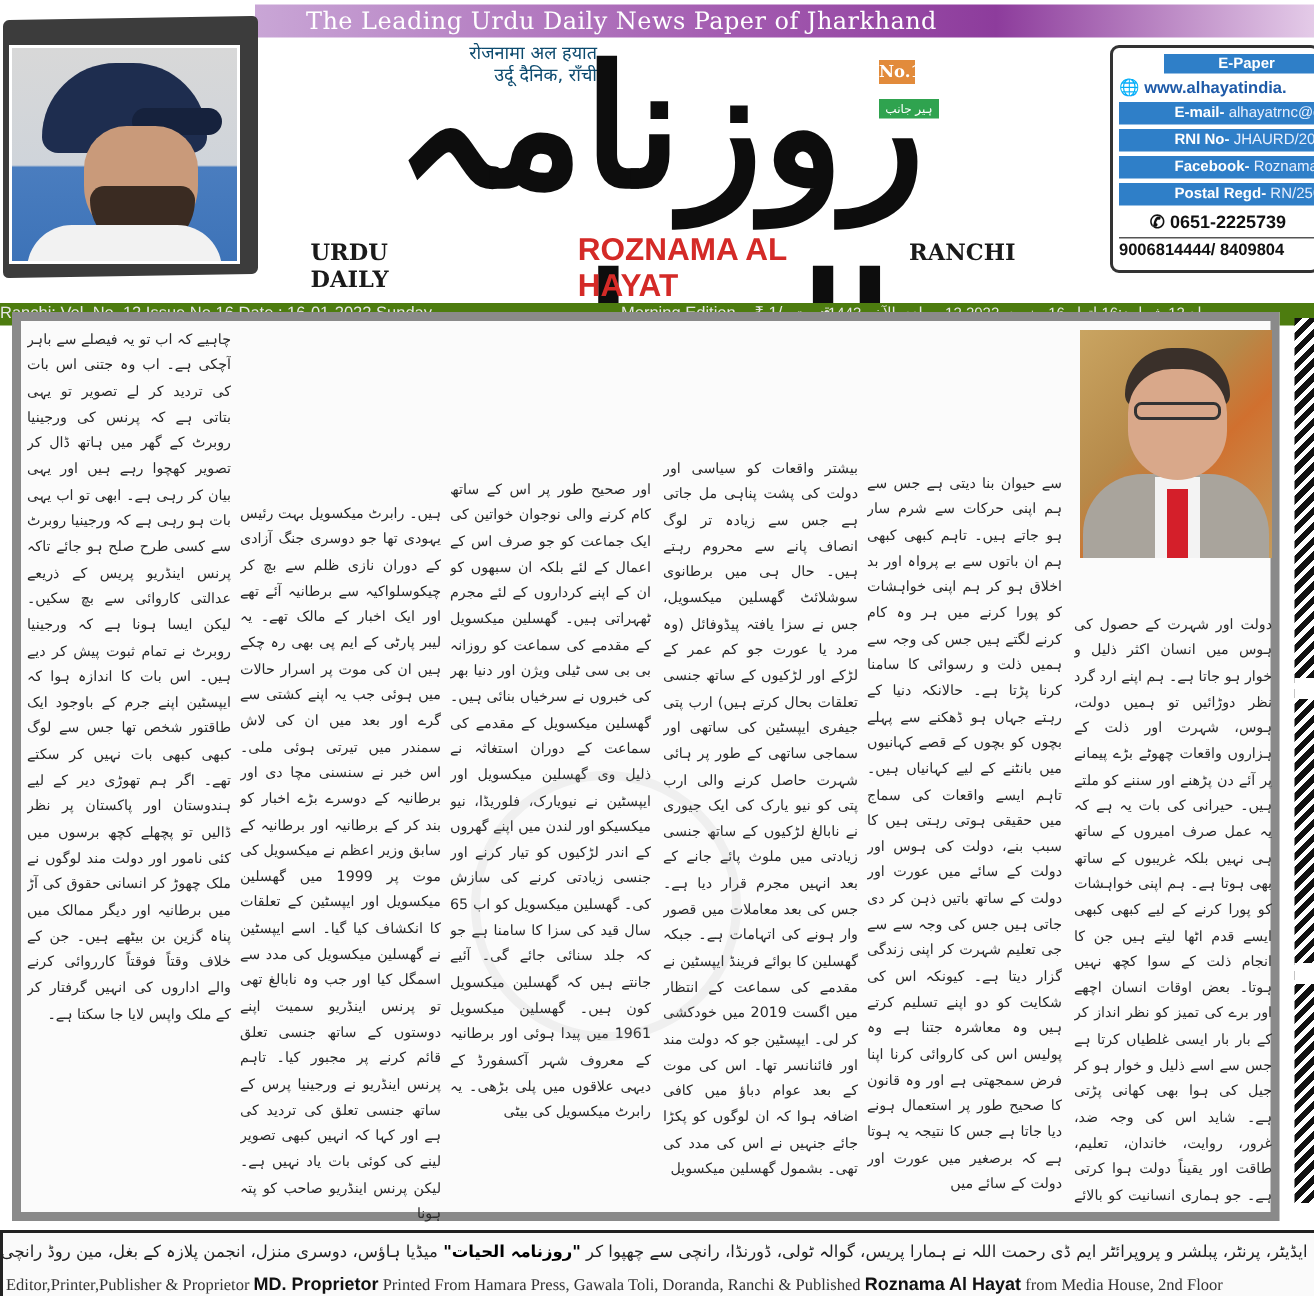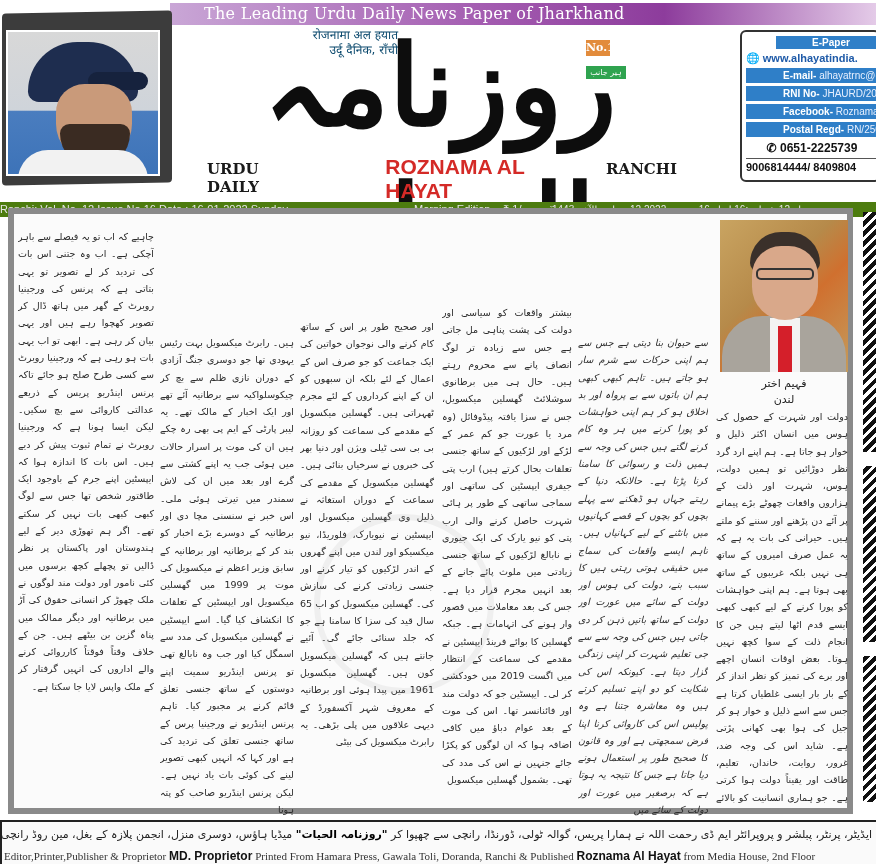--- a/index.html
+++ b/index.html
@@ -181,41 +181,37 @@
 <div class="article-frame">
 
   <div class="author-photo">
     <div class="suit"></div>
     <div class="collar"></div>
     <div class="tie"></div>
     <div class="hair"></div>
     <div class="face"></div>
     <div class="glasses"></div>
   </div>
-  <div class="author-name">
-    <div>فہیم اختر</div>
-    <div>لندن</div>
-  </div>
 
   <div class="col" style="left:702px; top:194px; width:132px; height:400px;">
     <p>دولت اور شہرت کے حصول کی ہوس میں انسان اکثر ذلیل و خوار ہو جاتا ہے۔ ہم اپنے ارد گرد نظر دوڑائیں تو ہمیں دولت، ہوس، شہرت اور ذلت کے ہزاروں واقعات چھوٹے بڑے پیمانے پر آئے دن پڑھنے اور سننے کو ملتے ہیں۔ حیرانی کی بات یہ ہے کہ یہ عمل صرف امیروں کے ساتھ ہی نہیں بلکہ غریبوں کے ساتھ بھی ہوتا ہے۔ ہم اپنی خواہشات کو پورا کرنے کے لیے کبھی کبھی ایسے قدم اٹھا لیتے ہیں جن کا انجام ذلت کے سوا کچھ نہیں ہوتا۔ بعض اوقات انسان اچھے اور برے کی تمیز کو نظر انداز کر کے بار بار ایسی غلطیاں کرتا ہے جس سے اسے ذلیل و خوار ہو کر جیل کی ہوا بھی کھانی پڑتی ہے۔ شاید اس کی وجہ ضد، غرور، روایت، خاندان، تعلیم، طاقت اور یقیناً دولت ہوا کرتی ہے۔ جو ہماری انسانیت کو بالائے طاق رکھ کر ہمیں انسان</p>
   </div>
-  <div class="col" style="left:564px; top:120px; width:130px; height:490px;font-style:italic;">
+  <div class="col" style="left:564px; top:100px; width:130px; height:490px;">
     <p>سے حیوان بنا دیتی ہے جس سے ہم اپنی حرکات سے شرم سار ہو جاتے ہیں۔ تاہم کبھی کبھی ہم ان باتوں سے بے پرواہ اور بد اخلاق ہو کر ہم اپنی خواہشات کو پورا کرنے میں ہر وہ کام کرنے لگتے ہیں جس کی وجہ سے ہمیں ذلت و رسوائی کا سامنا کرنا پڑتا ہے۔ حالانکہ دنیا کے رہتے جہاں ہو ڈھکنے سے پہلے بچوں کو بچوں کے قصے کہانیوں میں بانٹنے کے لیے کہانیاں ہیں۔ تاہم ایسے واقعات کی سماج میں حقیقی ہوتی رہتی ہیں کا سبب بنے، دولت کی ہوس اور دولت کے سائے میں عورت اور دولت کے ساتھ باتیں ذہن کر دی جاتی ہیں جس کی وجہ سے سے جی تعلیم شہرت کر اپنی زندگی گزار دیتا ہے۔ کیونکہ اس کی شکایت کو دو اپنے تسلیم کرتے ہیں وہ معاشرہ جتنا ہے وہ پولیس اس کی کاروائی کرنا اپنا فرض سمجھتی ہے اور وہ قانون کا صحیح طور پر استعمال ہونے دیا جاتا ہے جس کا نتیجہ یہ ہوتا ہے کہ برصغیر میں عورت اور دولت کے سائے میں</p>
   </div>
   <div class="col" style="left:428px; top:90px; width:130px; height:490px;">
     <p>بیشتر واقعات کو سیاسی اور دولت کی پشت پناہی مل جاتی ہے جس سے زیادہ تر لوگ انصاف پانے سے محروم رہتے ہیں۔ حال ہی میں برطانوی سوشلائٹ گھسلین میکسویل، جس نے سزا یافتہ پیڈوفائل (وہ مرد یا عورت جو کم عمر کے لڑکے اور لڑکیوں کے ساتھ جنسی تعلقات بحال کرتے ہیں) ارب پتی جیفری ایپسٹین کی ساتھی اور سماجی ساتھی کے طور پر ہائی شہرت حاصل کرنے والی ارب پتی کو نیو یارک کی ایک جیوری نے نابالغ لڑکیوں کے ساتھ جنسی زیادتی میں ملوث پائے جانے کے بعد انہیں مجرم قرار دیا ہے۔ جس کی بعد معاملات میں قصور وار ہونے کی اتہامات ہے۔ جبکہ گھسلین کا بوائے فرینڈ ایپسٹین نے مقدمے کی سماعت کے انتظار میں اگست 2019 میں خودکشی کر لی۔ ایپسٹین جو کہ دولت مند اور فائنانسر تھا۔ اس کی موت کے بعد عوام دباؤ میں کافی اضافہ ہوا کہ ان لوگوں کو پکڑا جائے جنہیں نے اس کی مدد کی تھی۔ بشمول گھسلین میکسویل</p>
   </div>
   <div class="col" style="left:286px; top:104px; width:134px; height:490px;">
     <p>اور صحیح طور پر اس کے ساتھ کام کرنے والی نوجوان خواتین کی ایک جماعت کو جو صرف اس کے اعمال کے لئے بلکہ ان سبھوں کو ان کے اپنے کرداروں کے لئے مجرم ٹھہراتی ہیں۔ گھسلین میکسویل کے مقدمے کی سماعت کو روزانہ بی بی سی ٹیلی ویژن اور دنیا بھر کی خبروں نے سرخیاں بنائی ہیں۔ گھسلین میکسویل کے مقدمے کی سماعت کے دوران استغاثہ نے ذلیل وی گھسلین میکسویل اور ایپسٹین نے نیویارک، فلوریڈا، نیو میکسیکو اور لندن میں اپنے گھروں کے اندر لڑکیوں کو تیار کرنے اور جنسی زیادتی کرنے کی سازش کی۔ گھسلین میکسویل کو اب 65 سال قید کی سزا کا سامنا ہے جو کہ جلد سنائی جائے گی۔ آئیے جانتے ہیں کہ گھسلین میکسویل کون ہیں۔ گھسلین میکسویل 1961 میں پیدا ہوئی اور برطانیہ کے معروف شہر آکسفورڈ کے دیہی علاقوں میں پلی بڑھی۔ یہ رابرٹ میکسویل کی بیٹی</p>
   </div>
   <div class="col" style="left:146px; top:104px; width:134px; height:490px;margin-top:16px;">
     <p>ہیں۔ رابرٹ میکسویل بہت رئیس یہودی تھا جو دوسری جنگ آزادی کے دوران نازی ظلم سے بچ کر چیکوسلواکیہ سے برطانیہ آئے تھے اور ایک اخبار کے مالک تھے۔ یہ لیبر پارٹی کے ایم پی بھی رہ چکے ہیں ان کی موت پر اسرار حالات میں ہوئی جب یہ اپنے کشتی سے گرے اور بعد میں ان کی لاش سمندر میں تیرتی ہوئی ملی۔ اس خبر نے سنسنی مچا دی اور برطانیہ کے دوسرے بڑے اخبار کو بند کر کے برطانیہ اور برطانیہ کے سابق وزیر اعظم نے میکسویل کی موت پر 1999 میں گھسلین میکسویل اور ایپسٹین کے تعلقات کا انکشاف کیا گیا۔ اسے ایپسٹین نے گھسلین میکسویل کی مدد سے اسمگل کیا اور جب وہ نابالغ تھی تو پرنس اینڈریو سمیت اپنے دوستوں کے ساتھ جنسی تعلق قائم کرنے پر مجبور کیا۔ تاہم پرنس اینڈریو نے ورجینیا پرس کے ساتھ جنسی تعلق کی تردید کی ہے اور کہا کہ انہیں کبھی تصویر لینے کی کوئی بات یاد نہیں ہے۔ لیکن پرنس اینڈریو صاحب کو پتہ ہونا</p>
   </div>
-  <div class="col" style="left:4px; top:4px; width:136px; height:590px;margin-top:10px;">
+  <div class="col" style="left:4px; top:4px; width:136px; height:590px;">
     <p>چاہیے کہ اب تو یہ فیصلے سے باہر آچکی ہے۔ اب وہ جتنی اس بات کی تردید کر لے تصویر تو یہی بتاتی ہے کہ پرنس کی ورجینیا روبرٹ کے گھر میں ہاتھ ڈال کر تصویر کھچوا رہے ہیں اور یہی بیان کر رہی ہے۔ ابھی تو اب یہی بات ہو رہی ہے کہ ورجینیا روبرٹ سے کسی طرح صلح ہو جائے تاکہ پرنس اینڈریو پریس کے ذریعے عدالتی کاروائی سے بچ سکیں۔ لیکن ایسا ہونا ہے کہ ورجینیا روبرٹ نے تمام ثبوت پیش کر دیے ہیں۔ اس بات کا اندازہ ہوا کہ ایپسٹین اپنے جرم کے باوجود ایک طاقتور شخص تھا جس سے لوگ کبھی کبھی بات نہیں کر سکتے تھے۔ اگر ہم تھوڑی دیر کے لیے ہندوستان اور پاکستان پر نظر ڈالیں تو پچھلے کچھ برسوں میں کئی نامور اور دولت مند لوگوں نے ملک چھوڑ کر انسانی حقوق کی آڑ میں برطانیہ اور دیگر ممالک میں پناہ گزین بن بیٹھے ہیں۔ جن کے خلاف وقتاً فوقتاً کارروائی کرنے والے اداروں کی انہیں گرفتار کر کے ملک واپس لایا جا سکتا ہے۔</p>
   </div>
 
   <div class="watermark"></div>
 </div>
 
 <div class="right-strip">
   <div class="seg" style="top:240px; height:14px;"></div>
   <div class="seg" style="top:430px; height:14px;"></div>
 </div>

